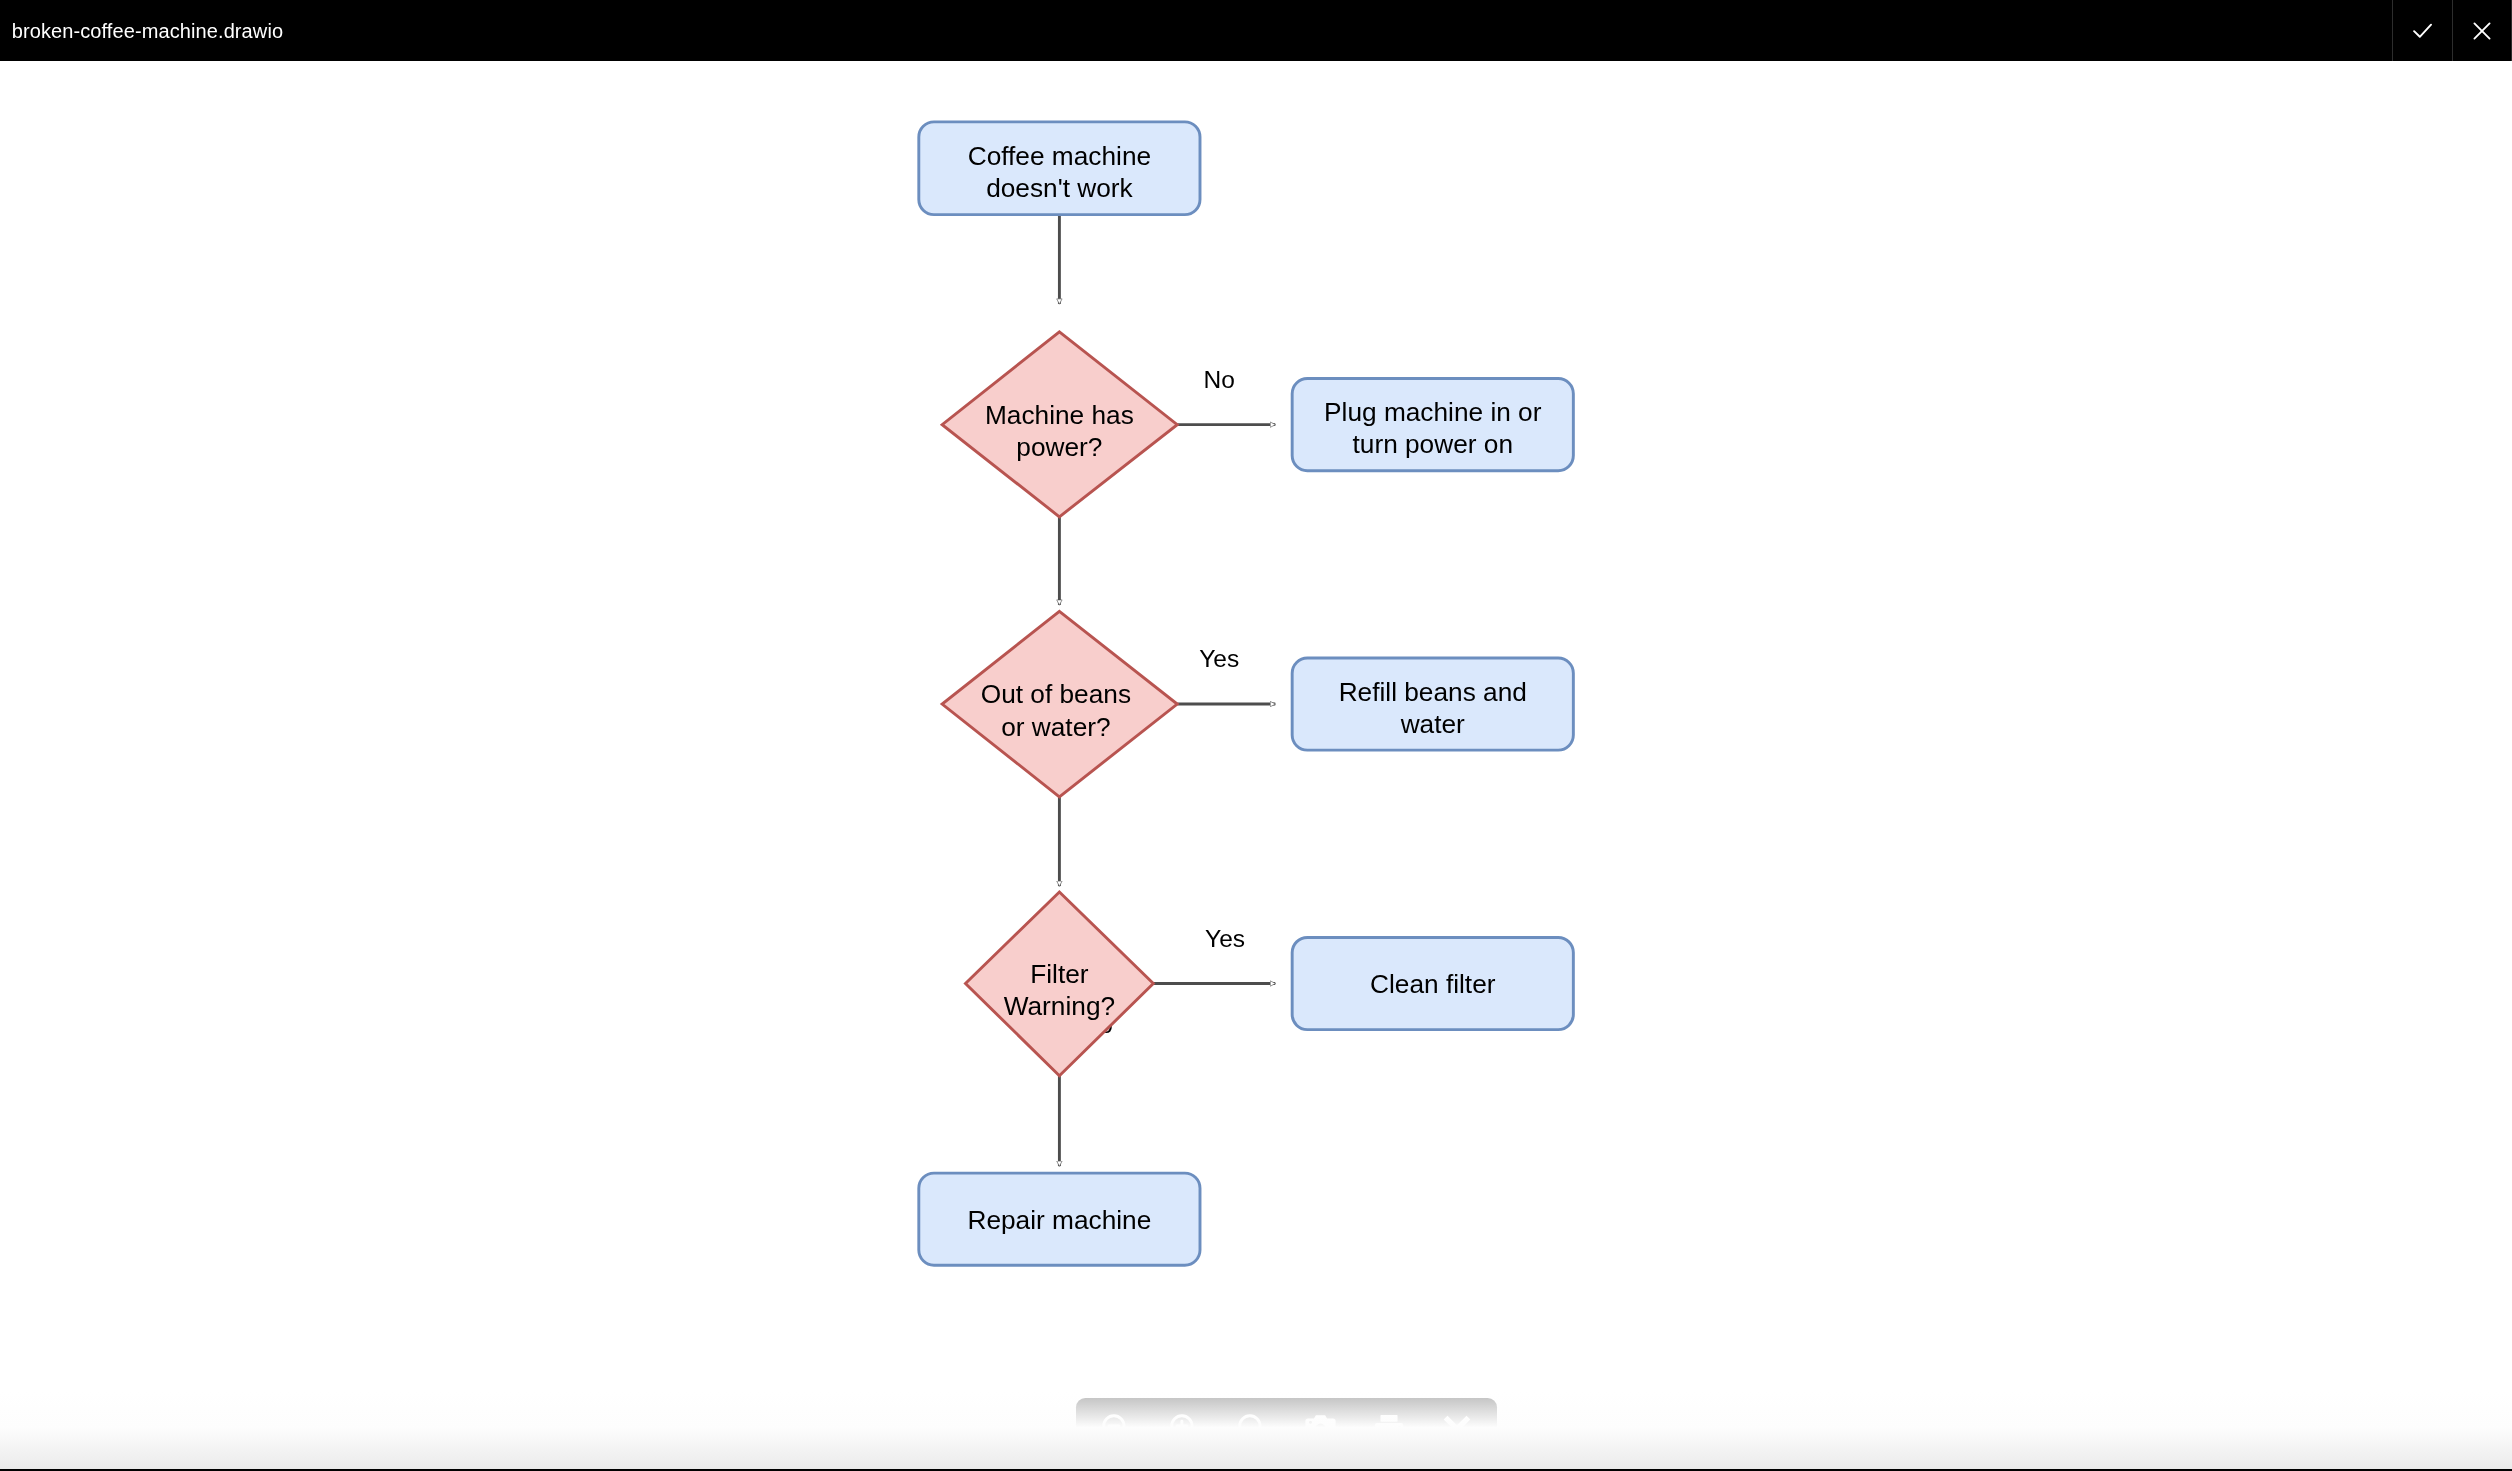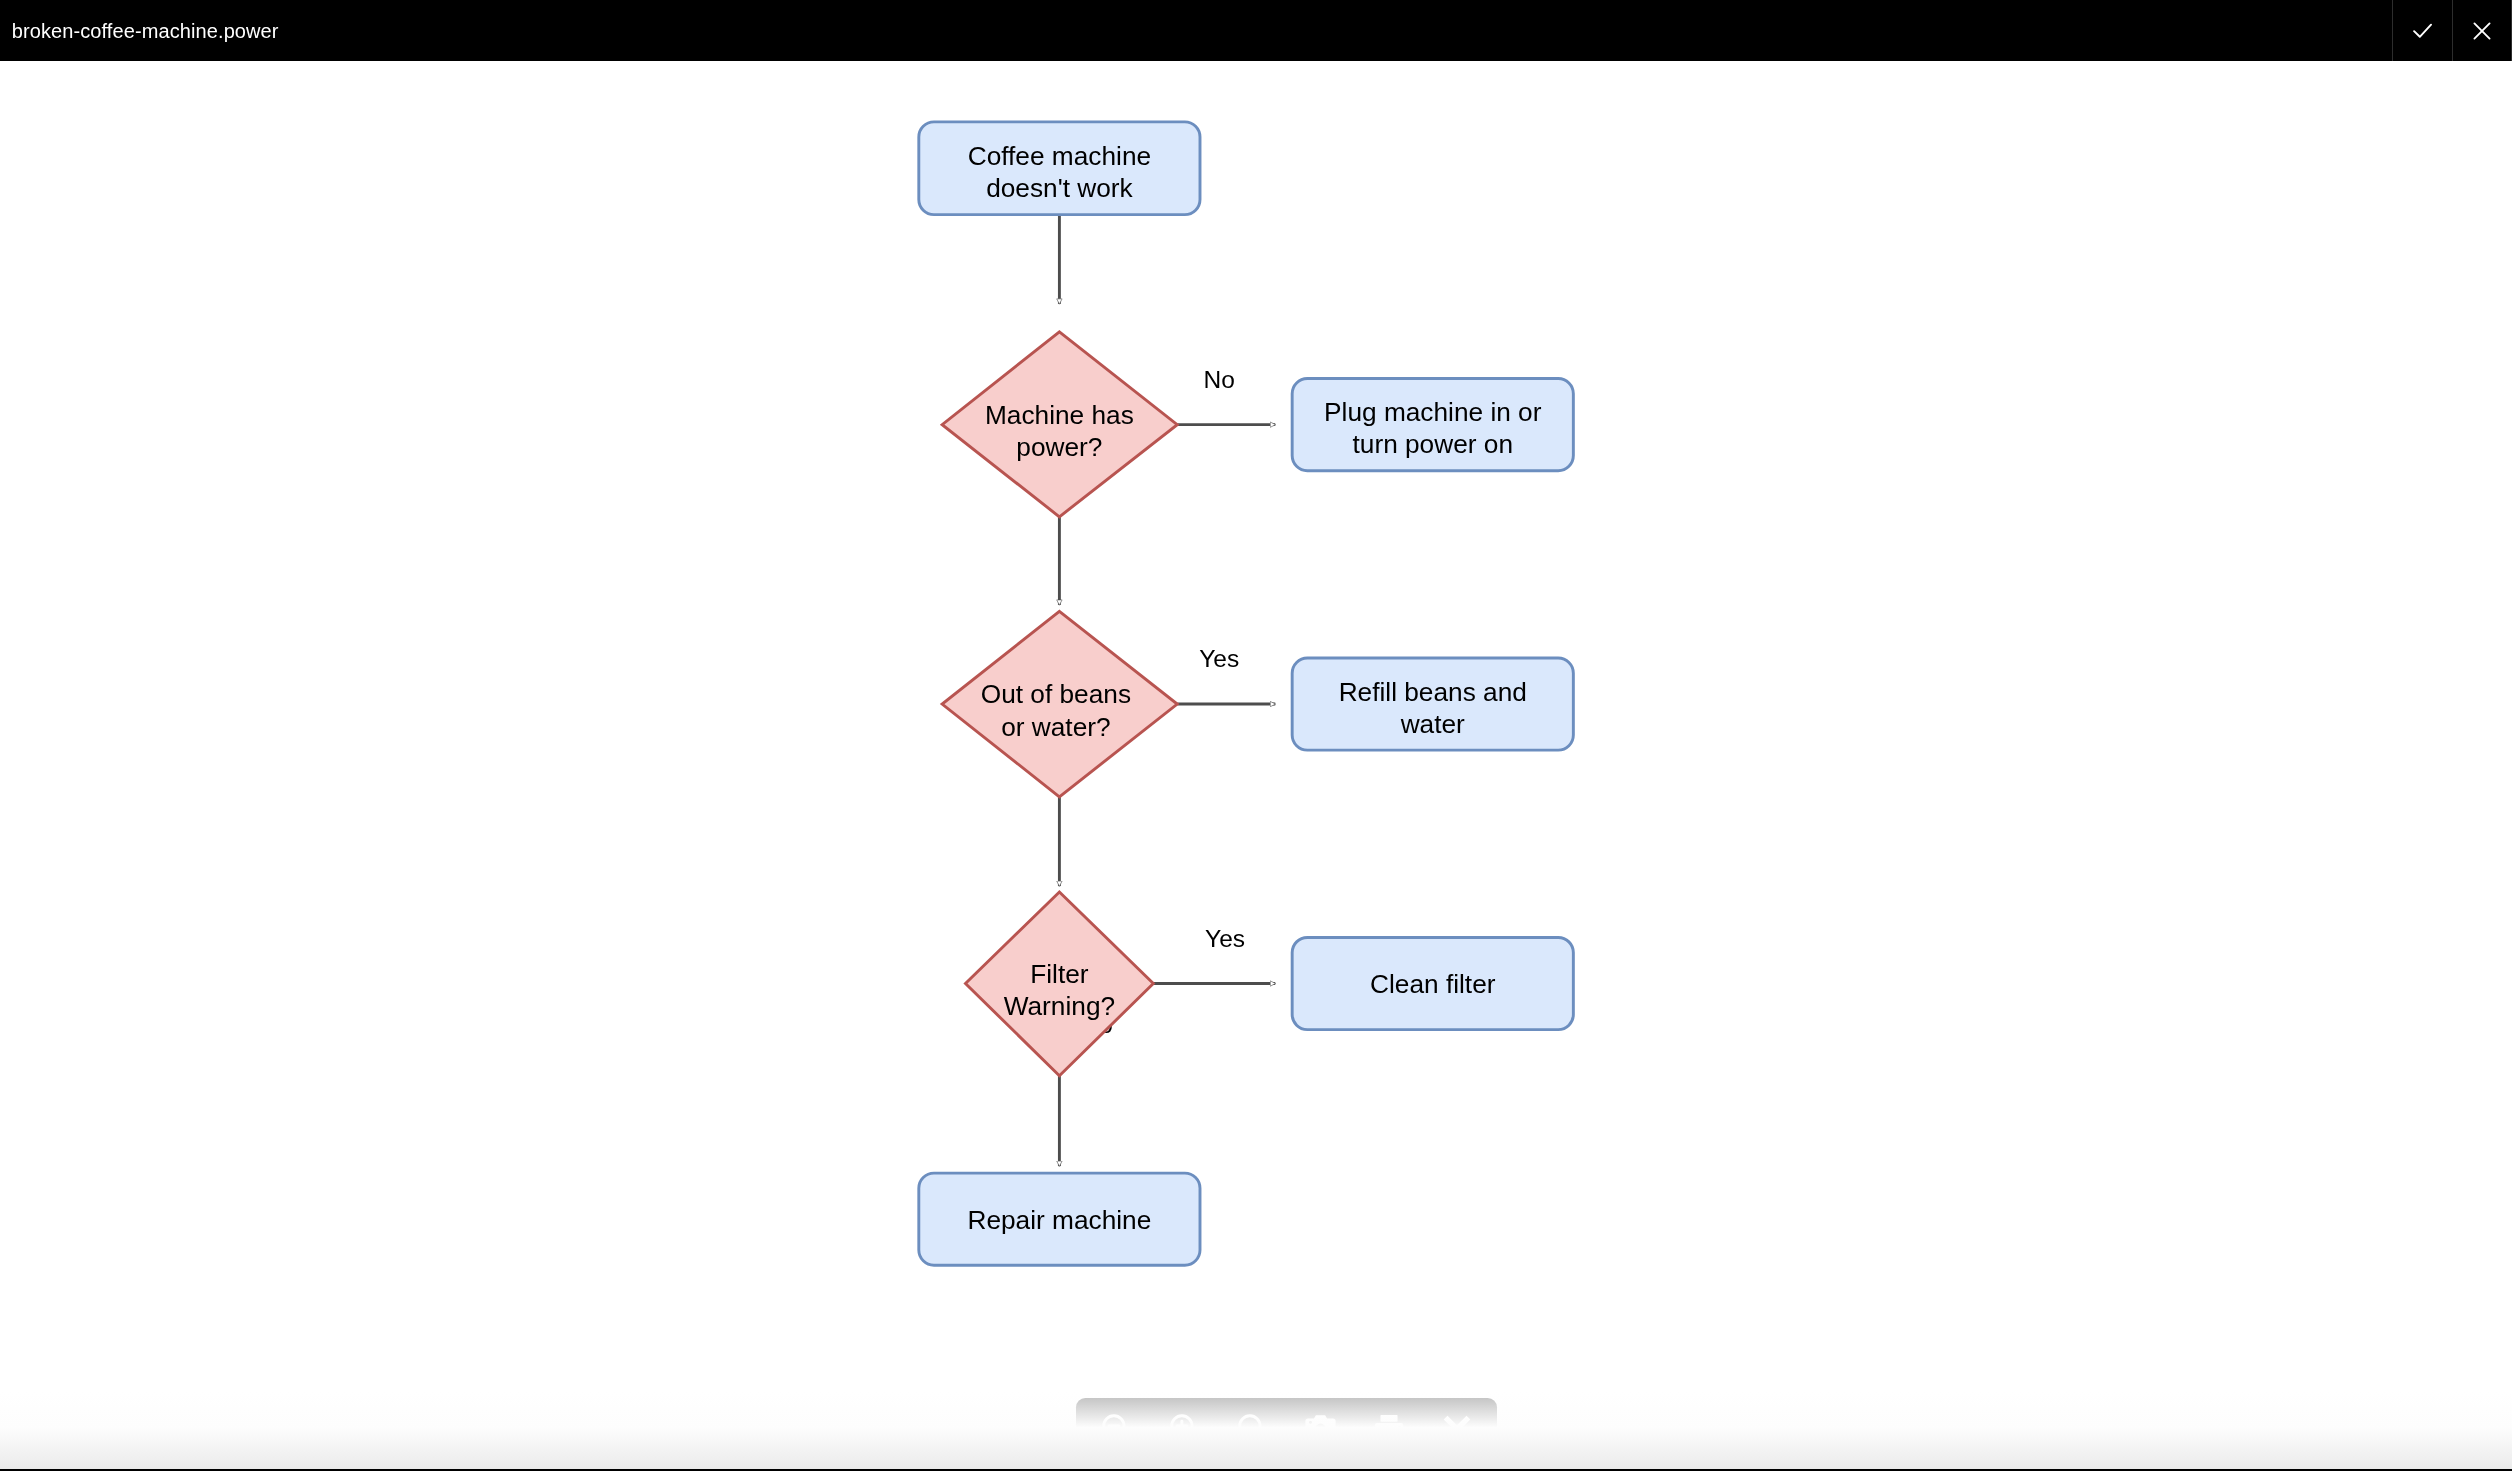--- a/index.html
+++ b/index.html
@@ -114,21 +114,21 @@
   .edge-label {
     font-family: "Liberation Sans", sans-serif;
     font-size: 42px;
     fill: #000000;
   }
 </style>
 </head>
 <body>
 
 <div id="titlebar">
-  <span id="titlebar-title">broken-coffee-machine.power</span>
+  <span id="titlebar-title">broken-coffee-machine.drawio</span>
 
   <span id="titlebar-spacer"></span>
 
   <div class="tb-btn">
     <span>
       <svg width="27" height="27" viewBox="0 0 24 24" fill="none" stroke="#ffffff" stroke-width="1.7" stroke-linecap="round" stroke-linejoin="round">
         <polyline points="4.5,12.6 9.6,17.6 19.6,6.8"></polyline>
       </svg>
     </span>
   </div>

